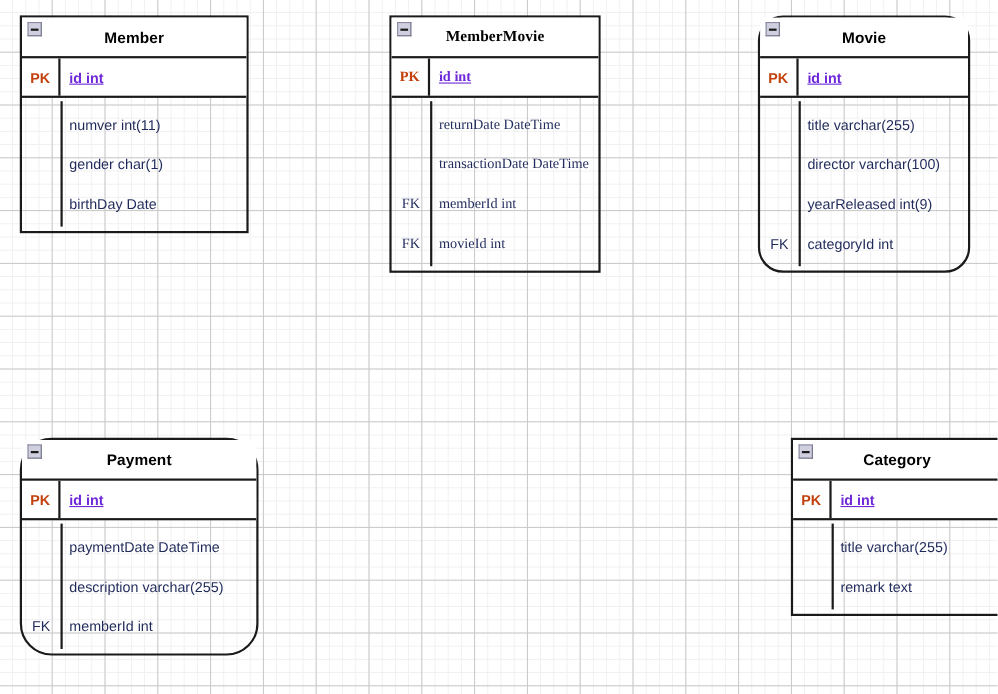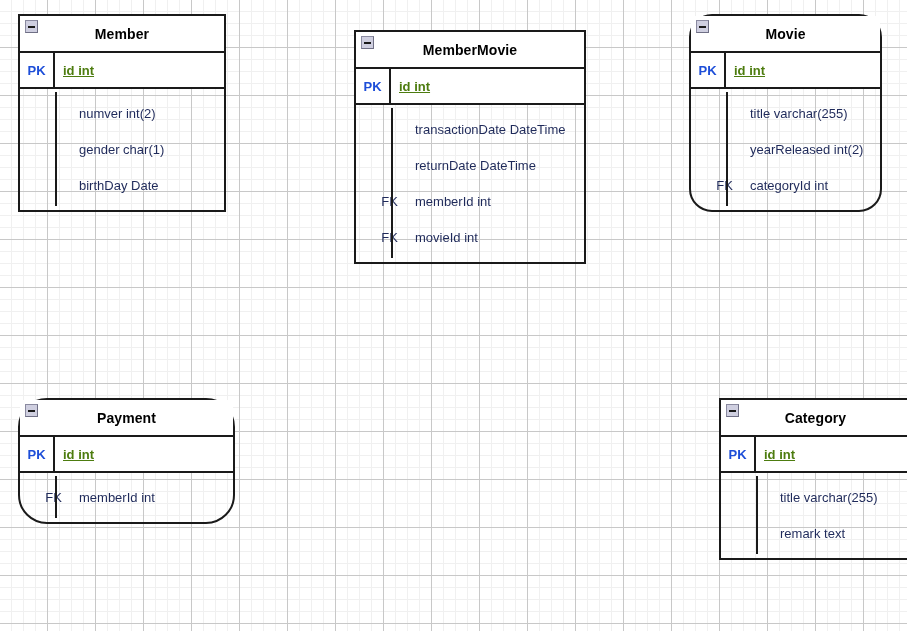--- a/index.html
+++ b/index.html
@@ -91,32 +91,32 @@
   }
   .key-cell {
     box-sizing: border-box;
     width: 35px;
     flex: 0 0 35px;
     text-align: center;
     font-size: 13px;
   }
   .pk-row .key-cell {
     font-weight: bold;
-    color: #1d4ed8;
+    color: #c2410c;
     border-right: 2px solid #1a1a1a;
     height: 100%;
     display: flex;
     align-items: center;
     justify-content: center;
   }
   .pk-name {
     padding-left: 8px;
     font-size: 13px;
     font-weight: bold;
-    color: #4d7c0f;
+    color: #6d28d9;
     text-decoration: underline;
   }
 
   
   .entity-body {
     position: relative;
     padding: 6px 0 7px 0;
     background: transparent;
   }
   .entity-body::before {
@@ -129,21 +129,20 @@
     background: #1a1a1a;
   }
   .attr-row {
     display: flex;
     align-items: center;
     height: 36px;
   }
   .attr-row .key-cell {
     color: #1f2a5a;
     font-weight: normal;
-    margin-left: 16px;
   }
   .attr-name {
     padding-left: 8px;
     font-size: 13px;
     color: #1f2a5a;
     white-space: nowrap;
   }
 </style>
 </head>
 <body>
@@ -154,51 +153,51 @@
         <span class="collapse-icon"></span>
         <span class="entity-title-text">Member</span>
       </div>
       <div class="pk-row">
         <span class="key-cell">PK</span>
         <span class="pk-name">id int</span>
       </div>
       <div class="entity-body">
         <div class="attr-row">
           <span class="key-cell"></span>
-          <span class="attr-name">numver int(2)</span>
+          <span class="attr-name">numver int(11)</span>
         </div>
         <div class="attr-row">
           <span class="key-cell"></span>
           <span class="attr-name">gender char(1)</span>
         </div>
         <div class="attr-row">
           <span class="key-cell"></span>
           <span class="attr-name">birthDay Date</span>
         </div>
       </div>
     </div>
-    <div class="entity" style="left: 354px; top: 30px; width: 232px;">
+    <div class="entity" style="left: 354px; top: 14px; width: 192px; font-family: Liberation Serif, serif;">
       <div class="entity-title">
         <span class="collapse-icon"></span>
         <span class="entity-title-text">MemberMovie</span>
       </div>
       <div class="pk-row">
         <span class="key-cell">PK</span>
         <span class="pk-name">id int</span>
       </div>
       <div class="entity-body">
         <div class="attr-row">
           <span class="key-cell"></span>
+          <span class="attr-name">returnDate DateTime</span>
+        </div>
+        <div class="attr-row">
+          <span class="key-cell"></span>
           <span class="attr-name">transactionDate DateTime</span>
         </div>
         <div class="attr-row">
-          <span class="key-cell"></span>
-          <span class="attr-name">returnDate DateTime</span>
-        </div>
-        <div class="attr-row">
           <span class="key-cell">FK</span>
           <span class="attr-name">memberId int</span>
         </div>
         <div class="attr-row">
           <span class="key-cell">FK</span>
           <span class="attr-name">movieId int</span>
         </div>
       </div>
     </div>
     <div class="entity" style="left: 689px; top: 14px; width: 193px; border-radius: 23px;">
@@ -210,39 +209,51 @@
         <span class="key-cell">PK</span>
         <span class="pk-name">id int</span>
       </div>
       <div class="entity-body">
         <div class="attr-row">
           <span class="key-cell"></span>
           <span class="attr-name">title varchar(255)</span>
         </div>
         <div class="attr-row">
           <span class="key-cell"></span>
-          <span class="attr-name">yearReleased int(2)</span>
+          <span class="attr-name">director varchar(100)</span>
+        </div>
+        <div class="attr-row">
+          <span class="key-cell"></span>
+          <span class="attr-name">yearReleased int(9)</span>
         </div>
         <div class="attr-row">
           <span class="key-cell">FK</span>
           <span class="attr-name">categoryId int</span>
         </div>
       </div>
     </div>
     <div class="entity" style="left: 18px; top: 398px; width: 217px; border-radius: 29px;">
       <div class="entity-title">
         <span class="collapse-icon"></span>
         <span class="entity-title-text">Payment</span>
       </div>
       <div class="pk-row">
         <span class="key-cell">PK</span>
         <span class="pk-name">id int</span>
       </div>
       <div class="entity-body">
         <div class="attr-row">
+          <span class="key-cell"></span>
+          <span class="attr-name">paymentDate DateTime</span>
+        </div>
+        <div class="attr-row">
+          <span class="key-cell"></span>
+          <span class="attr-name">description varchar(255)</span>
+        </div>
+        <div class="attr-row">
           <span class="key-cell">FK</span>
           <span class="attr-name">memberId int</span>
         </div>
       </div>
     </div>
     <div class="entity" style="left: 719px; top: 398px; width: 193px;">
       <div class="entity-title">
         <span class="collapse-icon"></span>
         <span class="entity-title-text">Category</span>
       </div>

